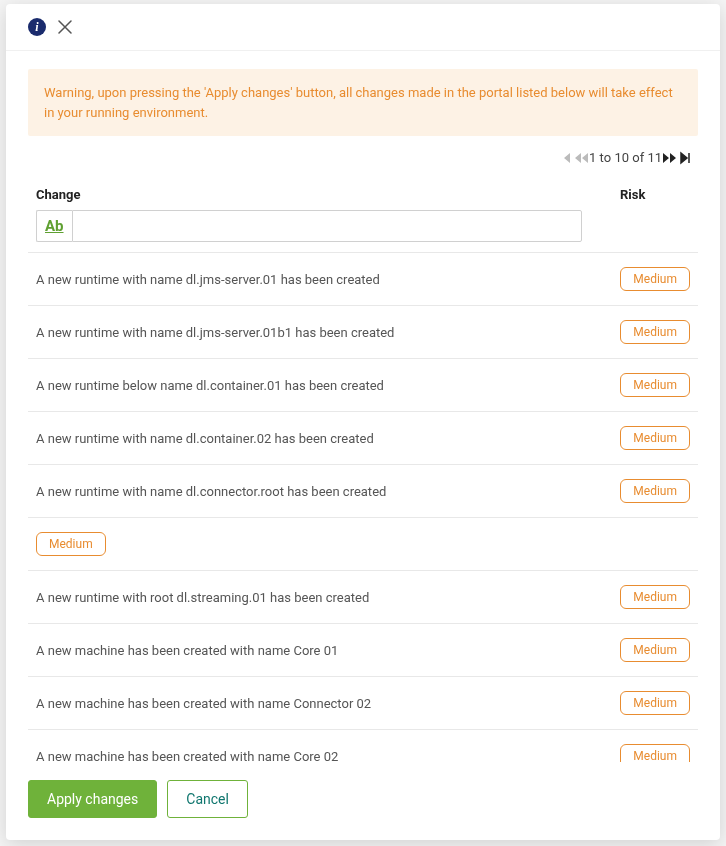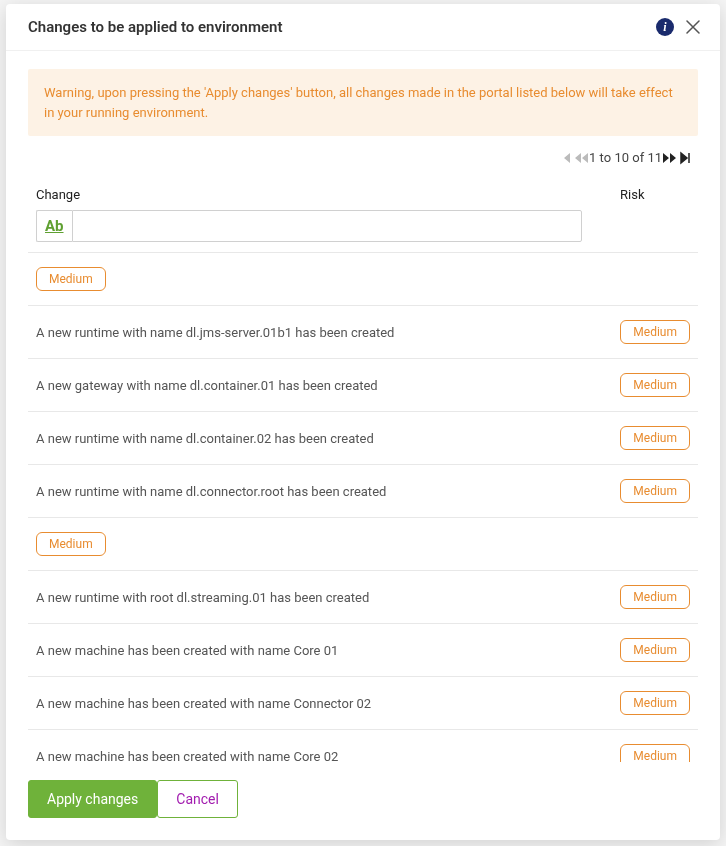--- a/index.html
+++ b/index.html
@@ -106,21 +106,21 @@
     }
     .table-header {
       display: flex;
       align-items: flex-start;
       padding: 0 8px 10px 8px;
     }
     .col-change { flex: 1; }
     .col-risk { width: 70px; text-align: left; }
     .th-label {
       font-size: 13px;
-      font-weight: 400;
+      font-weight: 700;
       color: #222;
       margin-bottom: 8px;
     }
     .filter-wrap {
       display: flex;
       align-items: stretch;
     }
     .filter-type {
       border: 1px solid #d0d0d0;
       border-right: none;
@@ -162,50 +162,49 @@
       color: #e88c30;
       font-size: 12px;
       padding: 4px 12px;
       border-radius: 6px;
       background: #fff;
       white-space: nowrap;
     }
     .modal-footer {
       padding: 18px 22px 22px 22px;
       display: flex;
-      gap: 0;
+      gap: 10px;
     }
     .btn {
       font-size: 14px;
       padding: 10px 18px;
       border-radius: 3px;
       cursor: pointer;
       border: 1px solid transparent;
       font-family: inherit;
     }
     .btn-primary {
       background: #6fb23a;
       color: #fff;
       border-color: #6fb23a;
     }
     .btn-secondary {
       background: #fff;
-      color: #a21caf;
+      color: #0f766e;
       border-color: #6fb23a;
     }
     svg { display: block; }
   </style>
 </head>
 <body>
 
 <div class="backdrop"></div>
 
 <div class="modal">
   <div class="modal-header">
-    <div class="modal-title">Changes to be applied to environment</div>
     <div class="header-icons">
       <div class="info-icon">i</div>
       <div class="close-icon">
         <svg width="14" height="14" viewBox="0 0 14 14">
             <path d="M1 1 L13 13 M13 1 L1 13" stroke="#555" stroke-width="1.5" fill="none" stroke-linecap="round"></path>
           </svg>
       </div>
     </div>
   </div>
 
@@ -244,28 +243,29 @@
           <input class="filter-input" type="text" value="" style="">
         </div>
       </div>
       <div class="col-risk">
         <div class="th-label">Risk</div>
       </div>
     </div>
 
     <div id="table-body">
         <div class="table-row">
+          <div class="change-text">A new runtime with name dl.jms-server.01 has been created</div>
           <span class="risk-badge">Medium</span>
         </div>
         <div class="table-row">
           <div class="change-text">A new runtime with name dl.jms-server.01b1 has been created</div>
           <span class="risk-badge">Medium</span>
         </div>
         <div class="table-row">
-          <div class="change-text">A new gateway with name dl.container.01 has been created</div>
+          <div class="change-text">A new runtime below name dl.container.01 has been created</div>
           <span class="risk-badge">Medium</span>
         </div>
         <div class="table-row">
           <div class="change-text">A new runtime with name dl.container.02 has been created</div>
           <span class="risk-badge">Medium</span>
         </div>
         <div class="table-row">
           <div class="change-text">A new runtime with name dl.connector.root has been created</div>
           <span class="risk-badge">Medium</span>
         </div>

